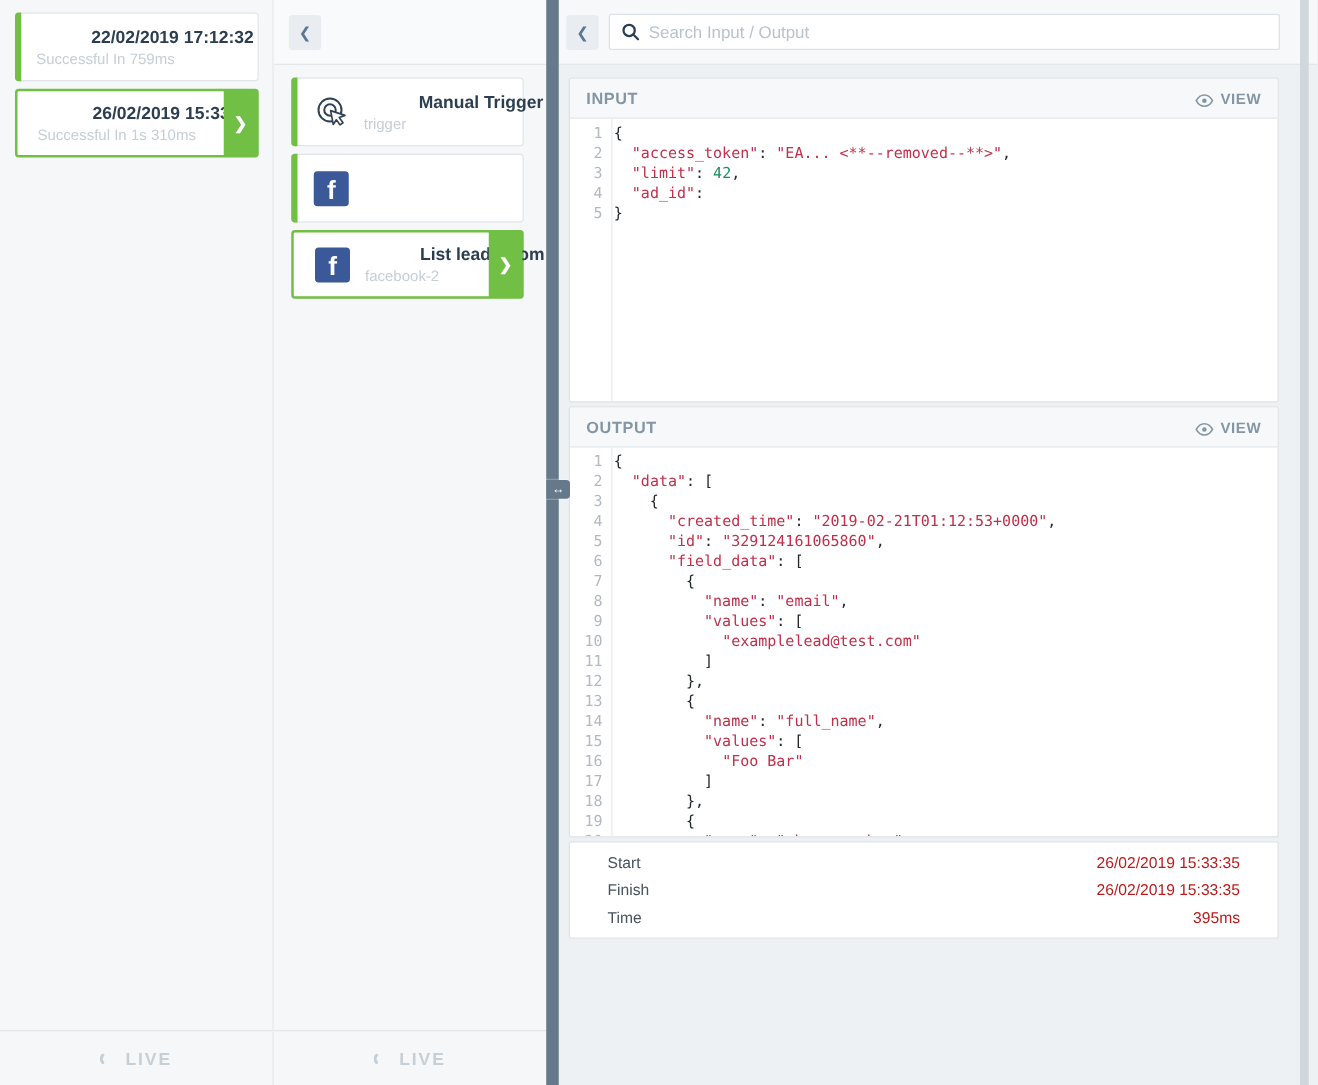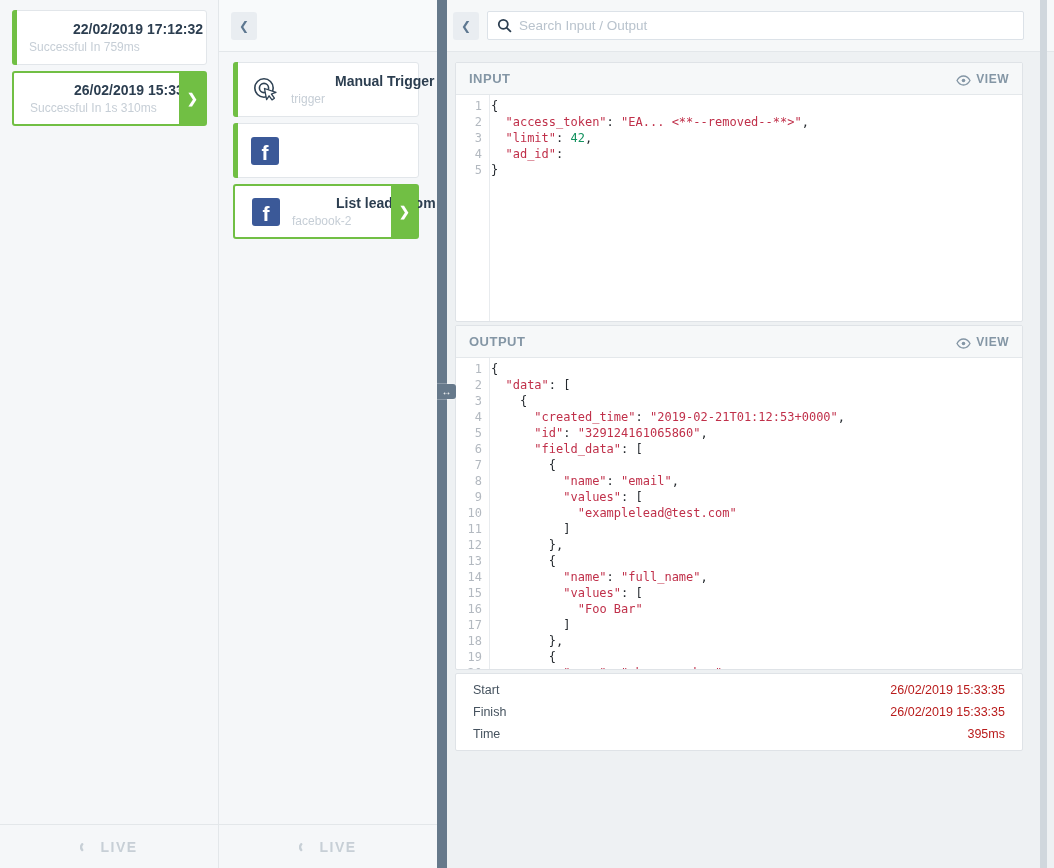--- a/index.html
+++ b/index.html
@@ -77,21 +77,21 @@
   .gutter-sep { position:absolute; left:33px; top:0; bottom:0; width:1px; background:#e8ebee; }
   .cl { height:16px; white-space:pre; }
   .ln { display:inline-block; width:26px; text-align:right; padding-right:0;
         color:#b3b9c0; font-size:12px; }
   .ct { padding-left:9px; color:#24292e; }
   .tok-s { color:#c0304a; }
   .tok-n { color:#13925f; }
   .tok-p { color:#24292e; }
 
   .meta-card { margin:3px 31px 12px 8px; background:#fff; border:1px solid #dfe3e7; border-radius:2px;
-               padding:5px 3px; }
+               padding:5px 16px; }
   .meta-row { height:22px; display:flex; align-items:center; justify-content:space-between;
               padding:0 14px; }
   .meta-label { font-size:12.5px; color:#46535f; }
   .meta-value { font-size:12.5px; color:#b91c1c; }
 
   .scroll-strip { position:absolute; right:7px; top:0; bottom:0; width:7px;
                   background:#d0d7dd; cursor:pointer; }
 
   svg { display:block; }
 </style>

